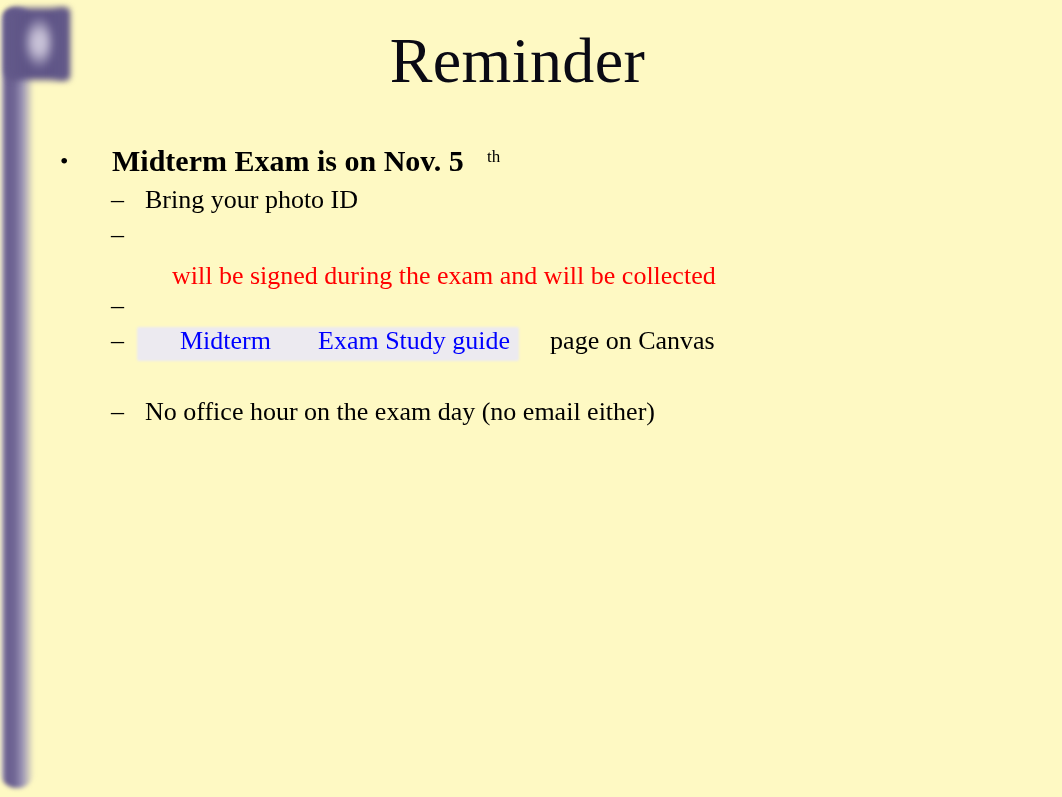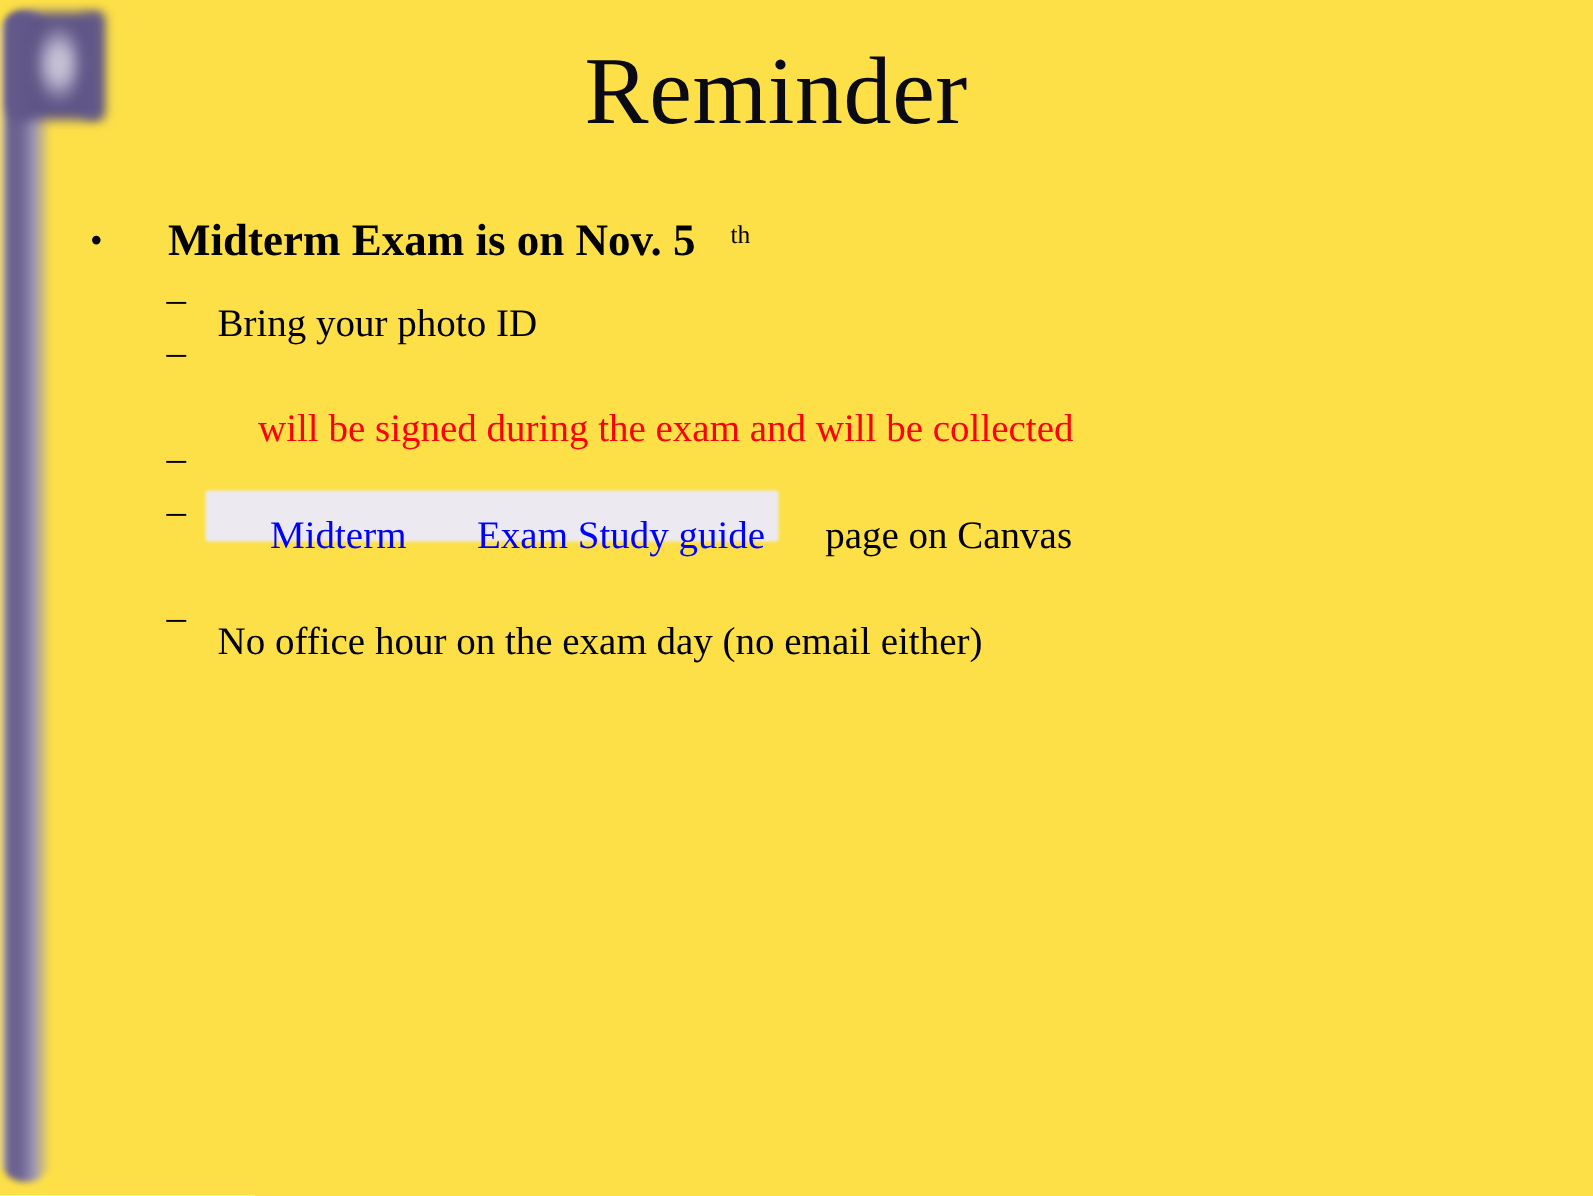--- a/index.html
+++ b/index.html
@@ -11,21 +11,21 @@
     width: 1062px;
     height: 797px;
     overflow: hidden;
     font-family: "Liberation Serif", "DejaVu Serif", serif;
   }
 
   #slide {
     position: relative;
     width: 1062px;
     height: 797px;
-    background: #fde047;
+    background: #fef9c3;
   }
 
   
   #flag-decoration {
     position: absolute;
     left: 0;
     top: 0;
     width: 90px;
     height: 797px;
     pointer-events: none;
@@ -150,36 +150,36 @@
   .lvl2 .marker {
     position: absolute;
     left: 111px;
     top: 0;
     font-size: 26px;
     line-height: 35px;
   }
   .lvl2 .txt {
     position: absolute;
     left: 145px;
-    top: 16px;
+    top: 0;
     line-height: 35px;
   }
 
   
   .red-line {
     height: 36px;
     font-size: 26px;
     line-height: 36px;
     color: #ff0000;
     font-family: "Liberation Serif", "DejaVu Serif", serif;
   }
   .red-line .txt {
     position: absolute;
     left: 172px;
-    top: 16px;
+    top: 6px;
     line-height: 36px;
     color: #ff0000;
   }
 
   
   .link-highlight {
     position: absolute;
     left: 137px;
     top: 4px;
     width: 382px;

